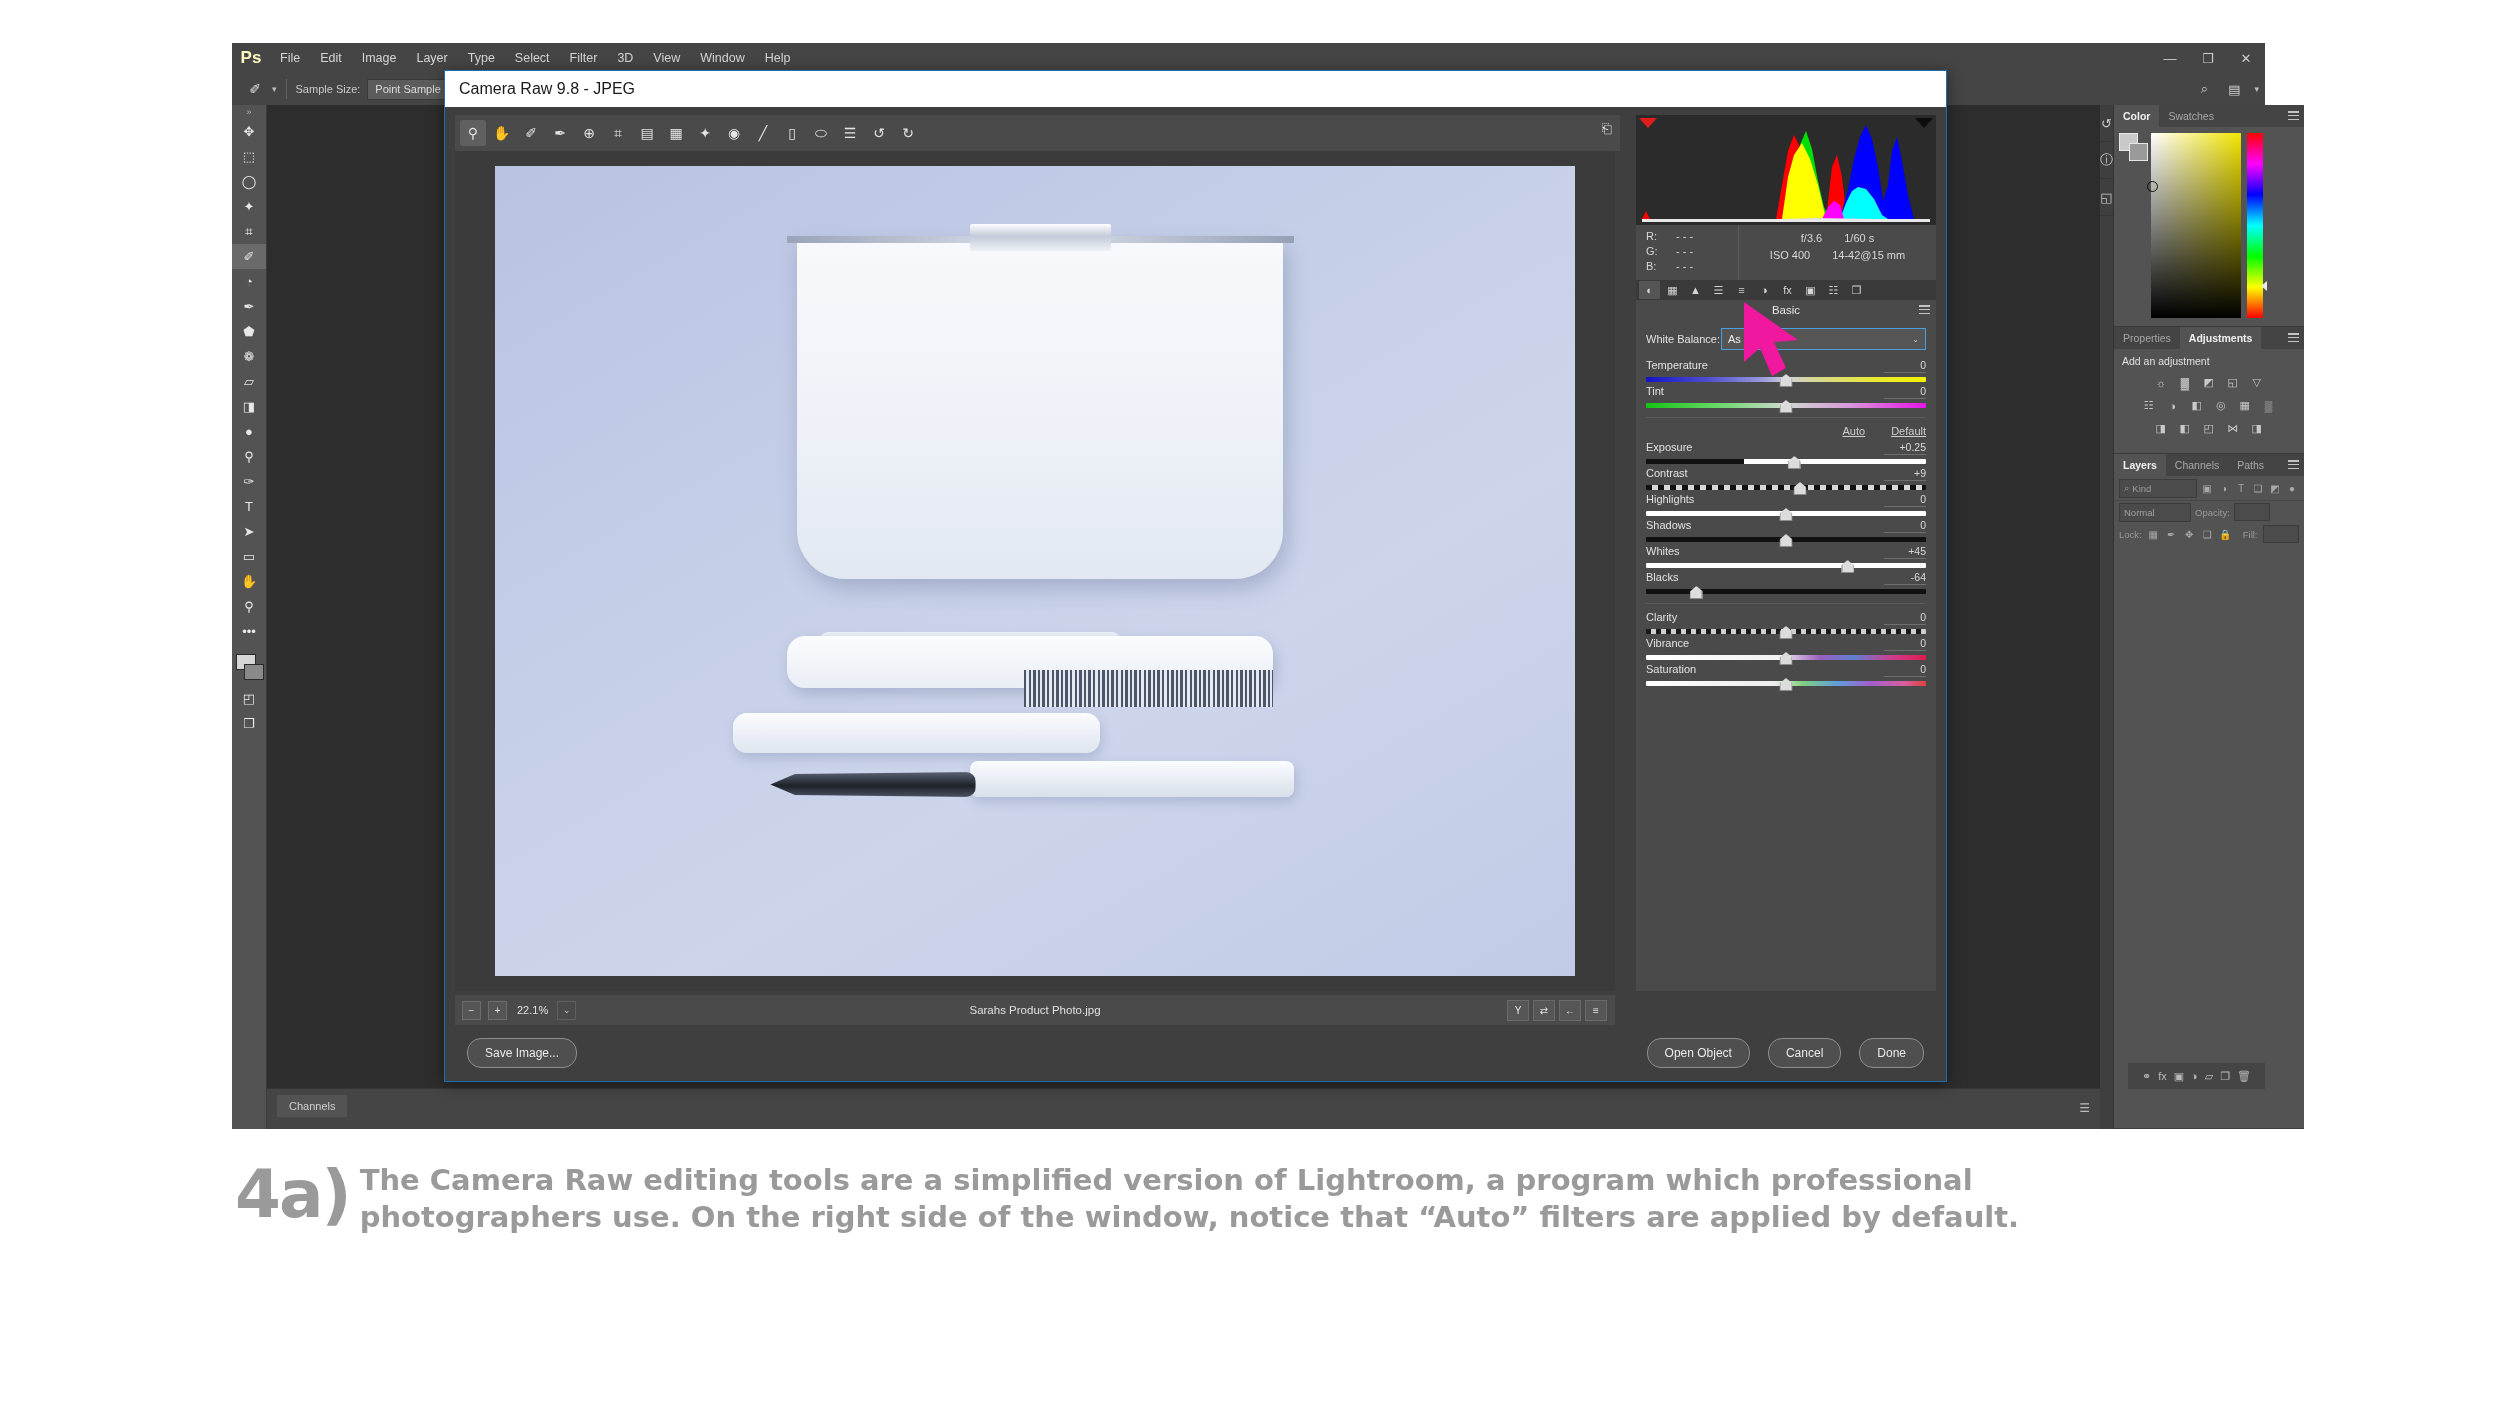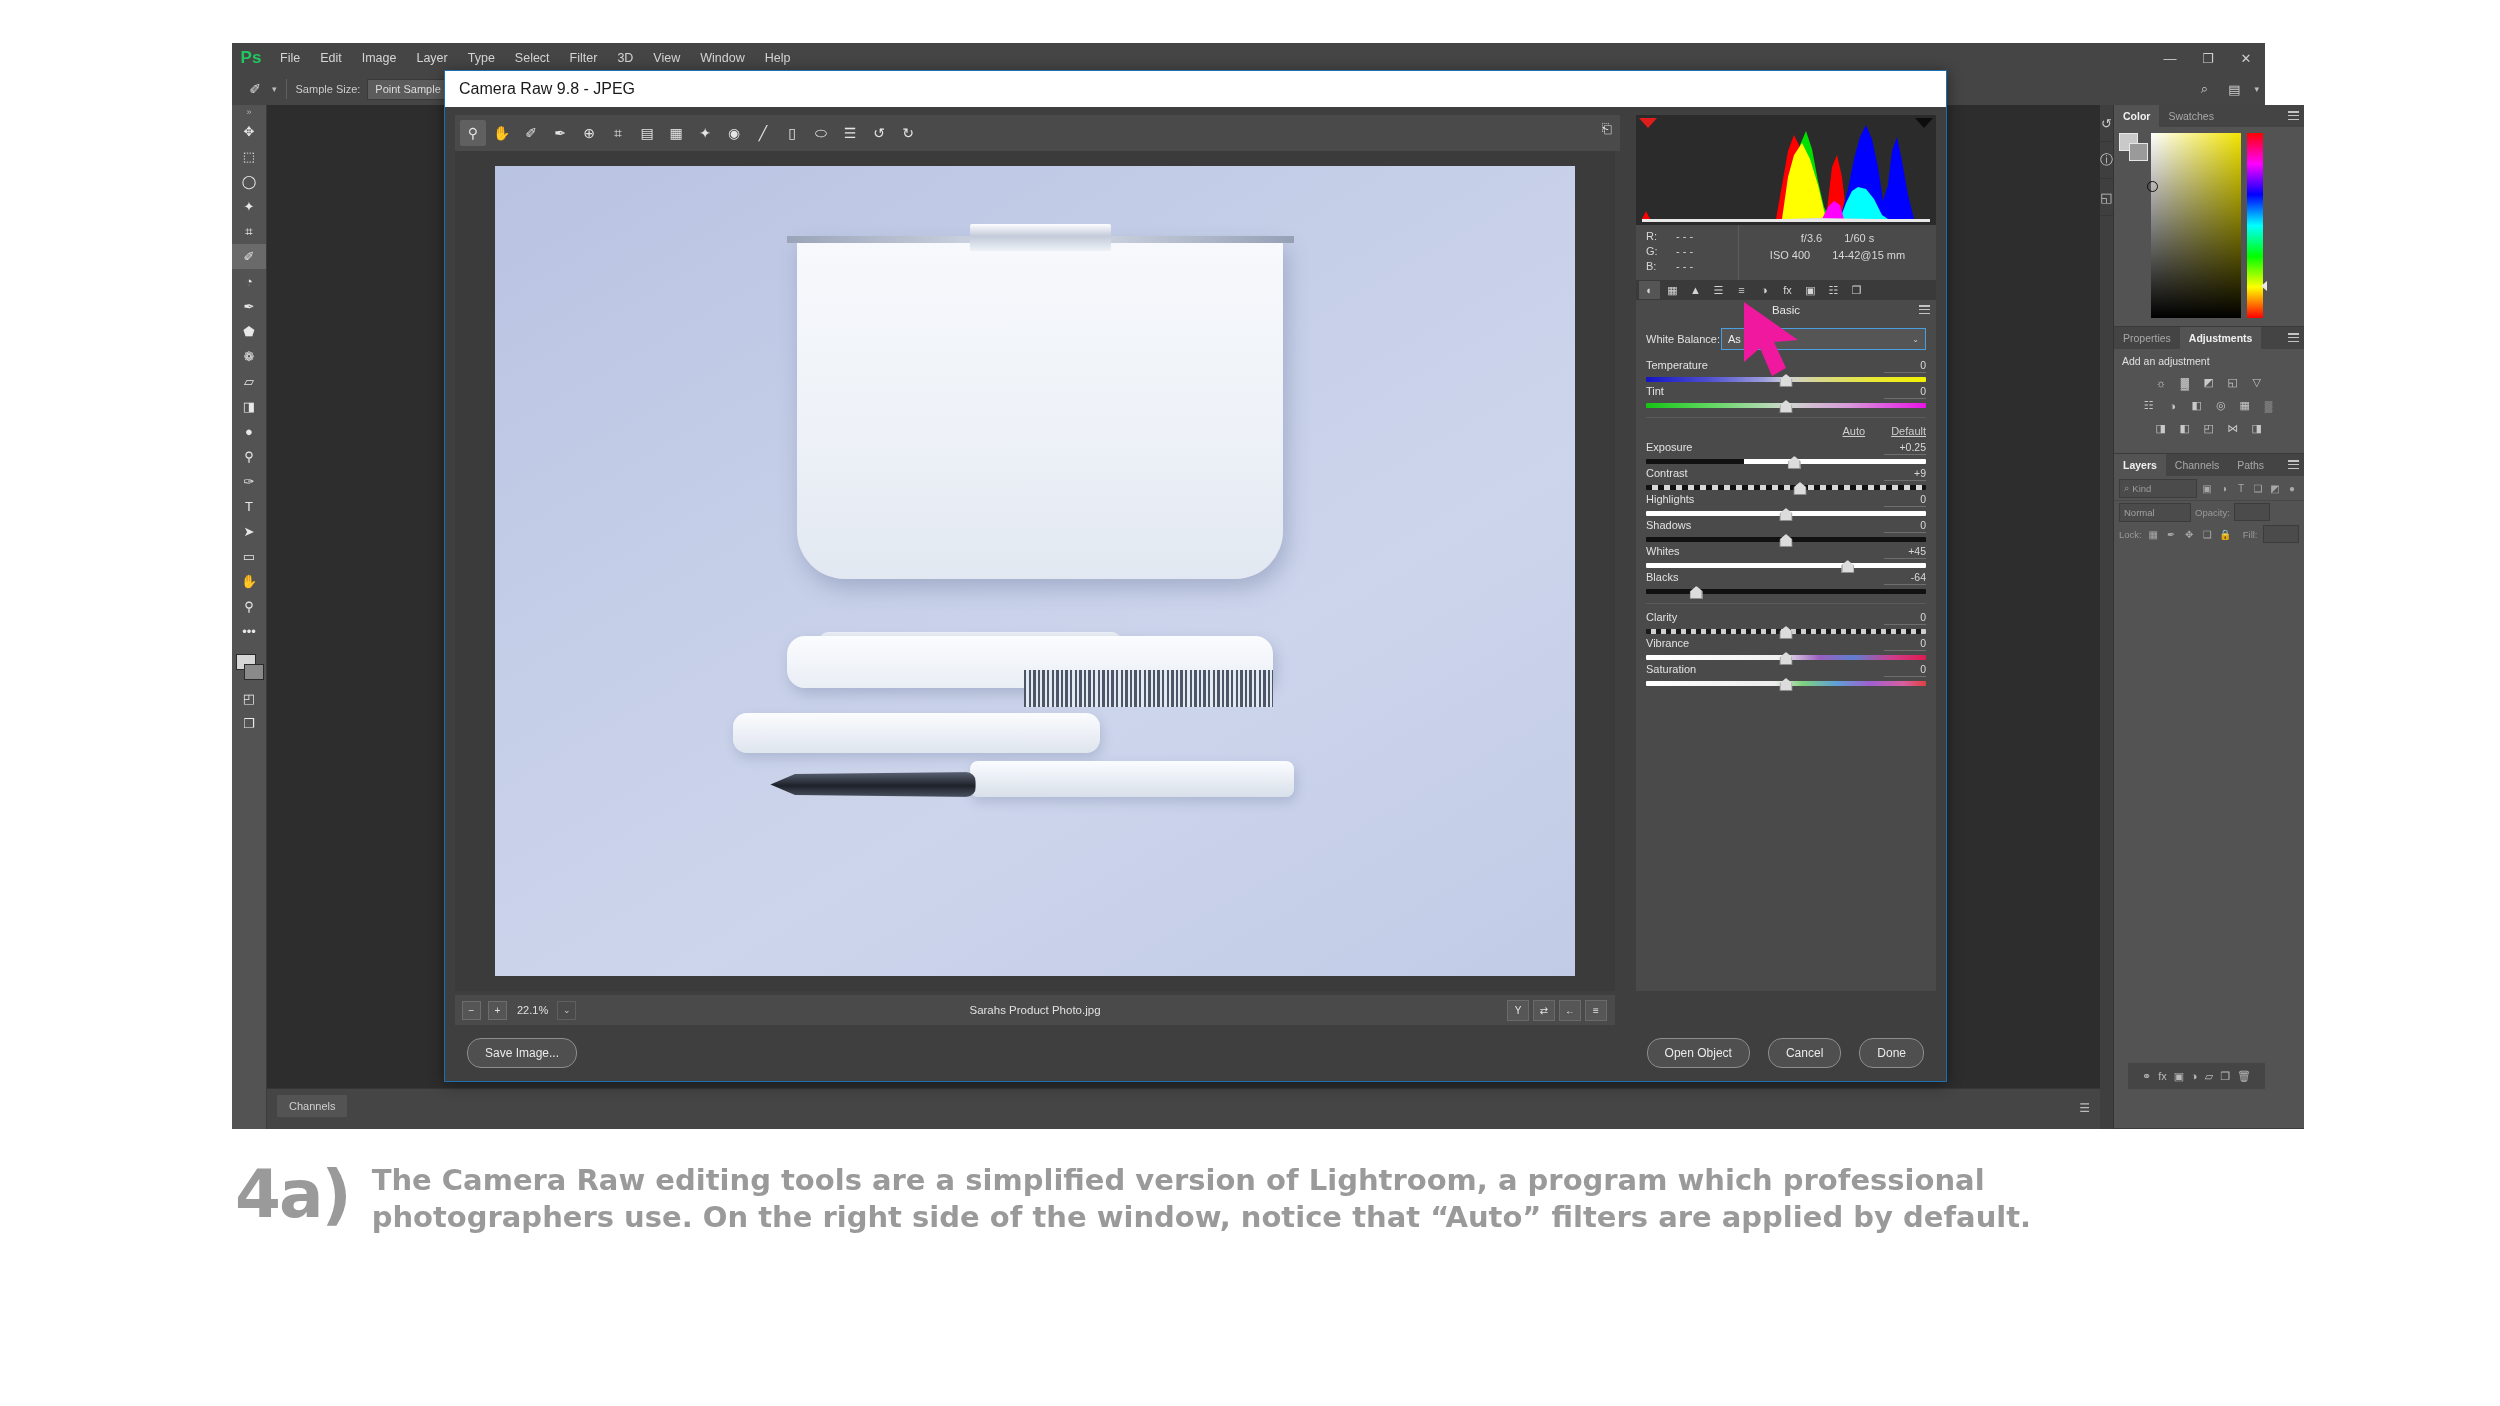--- a/index.html
+++ b/index.html
@@ -2,21 +2,21 @@
 <html><head>
 <meta charset="utf-8">
 <style>
   html,body{margin:0;padding:0;background:#ffffff;}
   body{width:2500px;height:1406px;font-family:"Liberation Sans",sans-serif;overflow:hidden;}
   .root{position:relative;width:2500px;height:1406px;background:#fff;}
 
   
   .ps-window{position:absolute;left:232px;top:43px;width:2033px;height:1086px;background:#535353;}
   .ps-menubar{position:absolute;left:0;top:0;width:100%;height:30px;background:#454545;display:flex;align-items:center;}
-  .ps-logo{width:38px;height:30px;display:flex;align-items:center;justify-content:center;color:#22c55e;font-weight:bold;font-size:17px;font-family:"Liberation Sans",sans-serif;}
+  .ps-logo{width:38px;height:30px;display:flex;align-items:center;justify-content:center;color:#fef9c3;font-weight:bold;font-size:17px;font-family:"Liberation Sans",sans-serif;}
   .ps-menu-item{padding:0 10px;font-size:12.5px;color:#d6d6d6;line-height:30px;white-space:nowrap;}
   .win-ctrls{position:absolute;right:0;top:0;height:30px;display:flex;align-items:center;}
   .win-btn{width:38px;height:30px;display:flex;align-items:center;justify-content:center;color:#cfcfcf;font-size:13px;}
 
   .ps-optionsbar{position:absolute;left:0;top:30px;width:100%;height:32px;background:#454545;display:flex;align-items:center;border-bottom:1px solid #2f2f2f;}
   .opt-tool{width:30px;height:24px;margin-left:8px;display:flex;align-items:center;justify-content:center;color:#e2e2e2;font-size:14px;}
   .opt-caret{color:#bdbdbd;font-size:9px;margin-left:2px;}
   .opt-sep{width:1px;height:20px;background:#606060;margin:0 9px;}
   .opt-label{font-size:11px;color:#ccc;}
   .opt-field{margin-left:7px;height:19px;background:#5c5c5c;border:1px solid #3a3a3a;color:#ddd;font-size:11px;padding:0 7px;display:flex;align-items:center;}
@@ -162,21 +162,21 @@
 
   .cr-footer{position:absolute;left:0;right:0;bottom:0;height:56px;background:#3f3f3f;display:flex;align-items:center;padding:0 22px;}
   .cr-btn{height:28px;padding:0 17px;border:1px solid #8d8d8d;border-radius:14px;background:#4f4f4f;color:#eaeaea;font-size:12px;display:flex;align-items:center;justify-content:center;}
   .cr-meta{position:absolute;left:0;right:0;text-align:center;font-size:11.5px;color:#dcdcdc;text-decoration:underline;pointer-events:none;}
   .cr-footer-right{margin-left:auto;display:flex;gap:18px;z-index:2;}
 
   
   .cursor{position:absolute;left:1742px;top:300px;width:60px;height:78px;z-index:60;pointer-events:none;}
 
   
-  .cap{position:absolute;left:235px;top:1162px;width:2030px;display:flex;gap:22px;}
+  .cap{position:absolute;left:235px;top:1162px;width:2030px;display:flex;gap:10px;}
   .cap-num{font-size:66px;font-weight:bold;color:#9a9a9a;line-height:1;letter-spacing:-2px;font-family:"DejaVu Sans",sans-serif;}
   .cap-txt{font-size:29px;font-weight:bold;line-height:1.28;color:#9a9a9a;max-width:1800px;font-family:"DejaVu Sans",sans-serif;}
 </style>
 </head>
 <body>
 
 <div class="root">
 
   <div class="ps-window">
 

